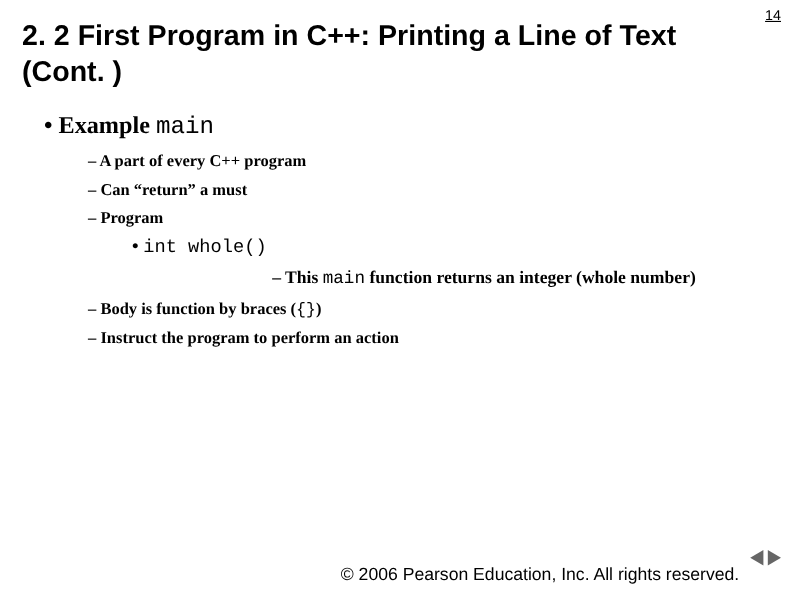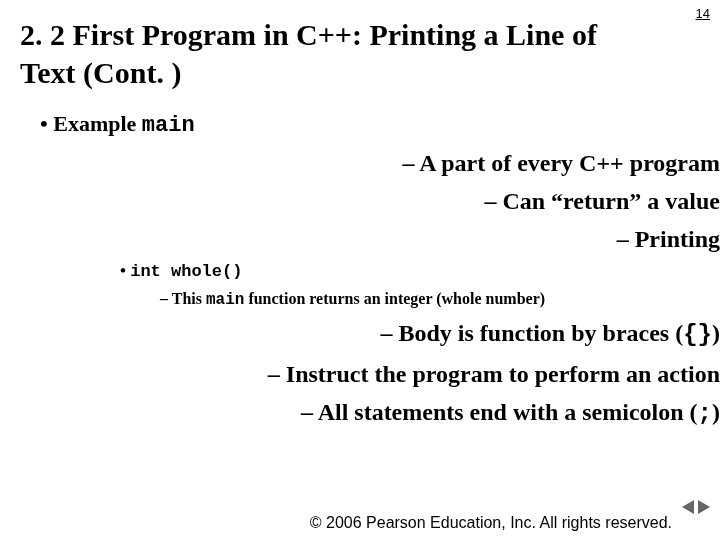--- a/index.html
+++ b/index.html
@@ -15,61 +15,61 @@
   }
   .page-number {
     position: absolute;
     top: 6px;
     right: 10px;
     font-family: Arial, Helvetica, sans-serif;
     font-size: 13px;
     text-decoration: underline;
   }
   .title {
-    font-family: Liberation Serif, serif;
+    font-family: Liberation Sans, sans-serif;
     font-weight: bold;
-    font-size: 30px;
+    font-size: 26px;
     margin: 16px 70px 18px 20px;
     line-height: 1.25;
   }
   .content {
     margin-left: 20px;
     font-size: 20px;
     line-height: 1.35;
   }
   .lvl1 {
     margin-left: 20px;
     font-weight: bold;
     font-size: 22px;
     margin-top: 6px;
   }
   .lvl2 {
     margin-left: 60px;
     font-weight: bold;
-    font-size: 24px;
+    font-size: 15px;
     margin-top: 6px;
-    text-align: right;
   }
   .lvl3 {
     margin-left: 100px;
     font-weight: bold;
     font-size: 17px;
     margin-top: 4px;
   }
   .lvl4 {
     margin-left: 140px;
     font-weight: bold;
     font-size: 16px;
     margin-top: 4px;
+    text-align: center;
   }
   .bullet-dot::before { content: "• "; }
   .bullet-dash::before { content: "–  "; }
   .mono {
     font-family: "Courier New", Courier, monospace;
-    font-weight: bold;
+    font-weight: normal;
   }
   .footer {
     position: absolute;
     bottom: 8px;
     right: 48px;
     font-family: Arial, Helvetica, sans-serif;
     font-size: 16px;
   }
   .nav {
     position: absolute;
@@ -95,42 +95,39 @@
 
 <div class="content">
 
   <div class="lvl1 bullet-dot">
     <span>Example </span><span class="mono">main</span>
   </div>
 
   <div class="lvl2 bullet-dash">A part of every C++ program</div>
 
 
-  <div class="lvl2 bullet-dash">Can “return” a value</div>
+  <div class="lvl2 bullet-dash">Can “return” a must</div>
 
-  <div class="lvl2 bullet-dash">Printing</div>
+  <div class="lvl2 bullet-dash">Program</div>
 
   <div class="lvl3 bullet-dot">
     <span class="mono">int whole()</span>
   </div>
 
   <div class="lvl4 bullet-dash">
     <span>This </span><span class="mono">main</span><span> function returns an integer (whole number)</span>
   </div>
 
   <div class="lvl2 bullet-dash">
     <span>Body is function by braces (</span><span class="mono">{}</span><span>)</span>
   </div>
 
 
   <div class="lvl2 bullet-dash">Instruct the program to perform an action</div>
 
-  <div class="lvl2 bullet-dash">
-    <span>All statements end with a semicolon (</span><span class="mono">;</span><span>)</span>
-  </div>
 
 </div>
 
 <div class="nav">
   <div class="tri-left"></div>
   <div class="tri-right"></div>
 </div>
 
 <div class="footer">© 2006 Pearson Education, Inc. All rights reserved.</div>
 

